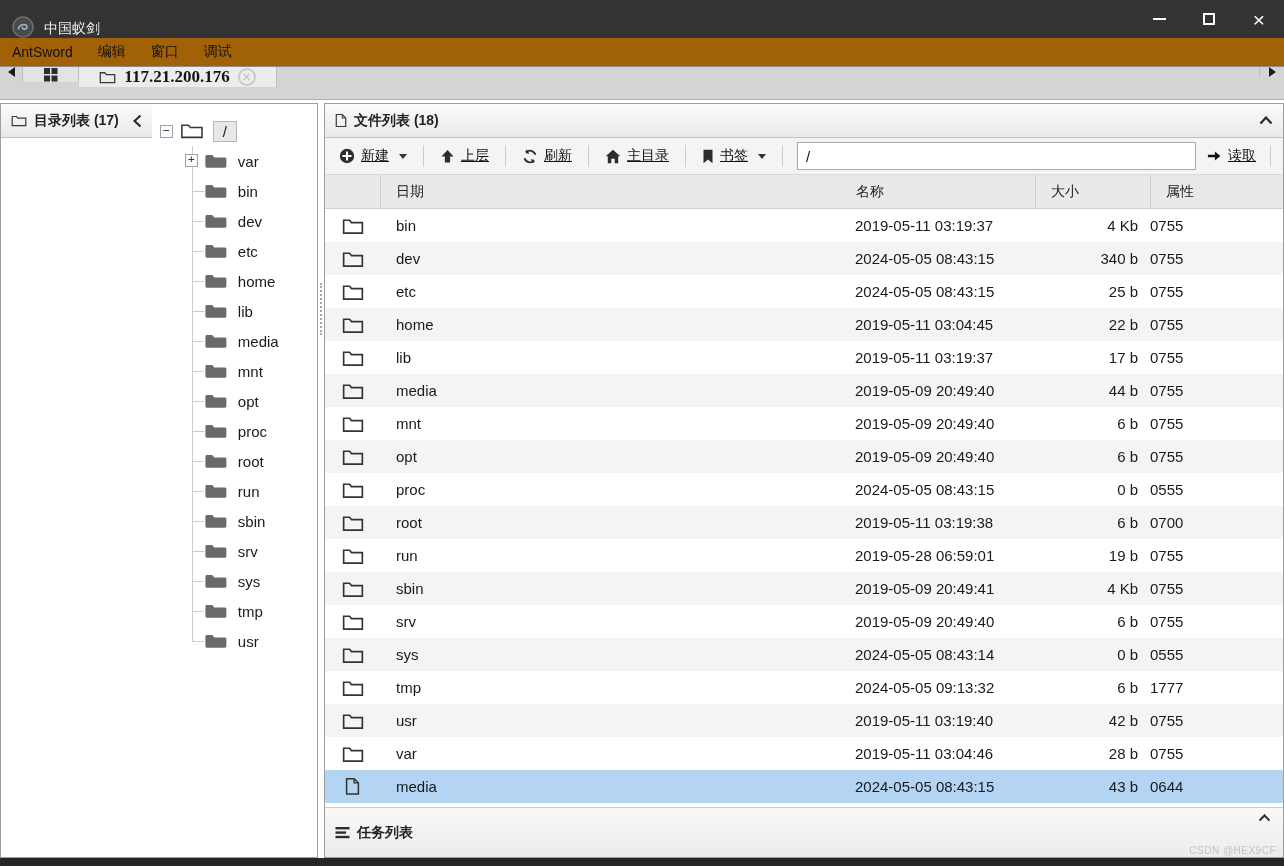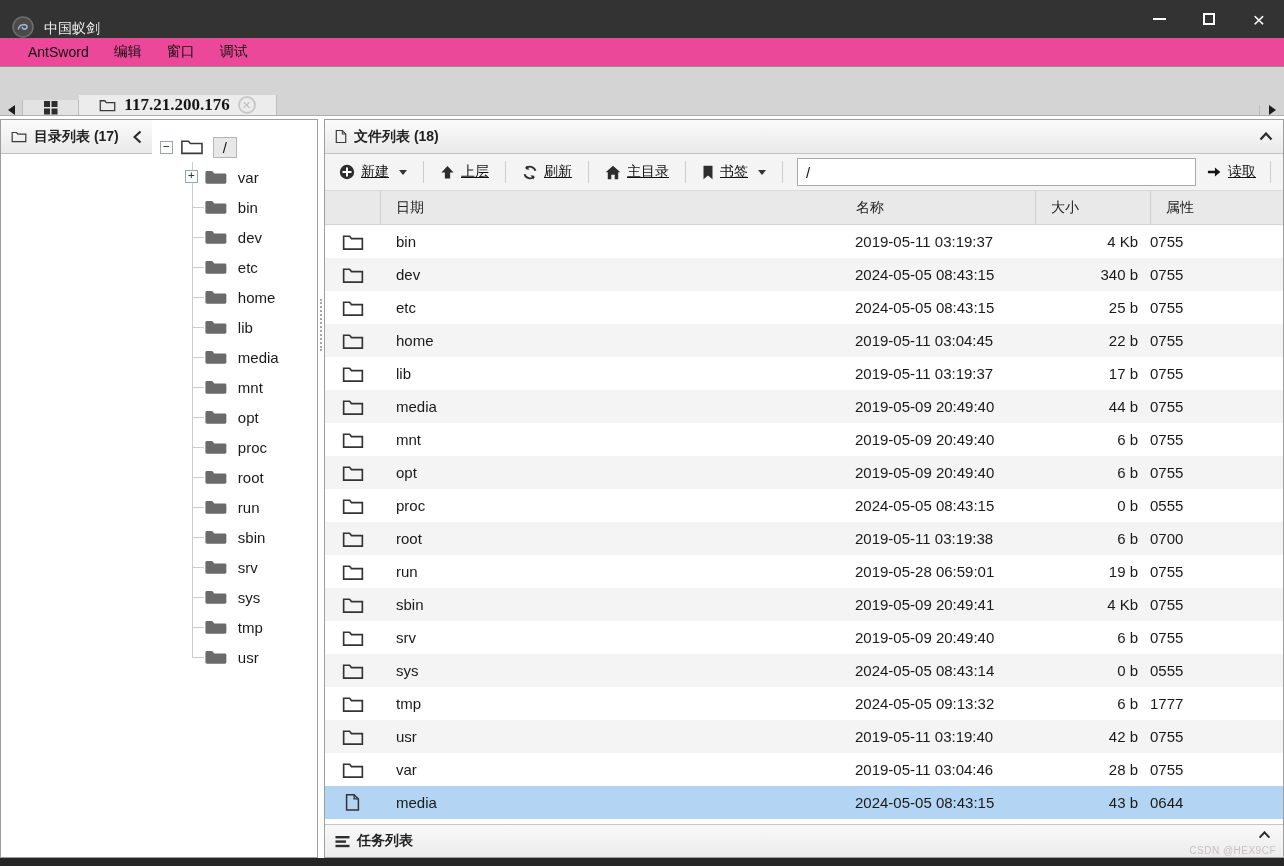--- a/index.html
+++ b/index.html
@@ -12,27 +12,27 @@
               padding-left:12px; flex:none; }
   .logo { width:22px; height:22px; margin-right:10px; flex:none; }
   .app-title { color:#f0f0f0; font-size:14px; }
   .win-controls { margin-left:auto; display:flex; height:100%; }
   .win-btn { width:50px; height:100%; display:flex; align-items:center; justify-content:center; }
   .glyph-min { width:13px; height:2px; background:#fff; }
   .glyph-max { width:12px; height:12px; border:2px solid #fff; background:transparent; }
   .glyph-close { color:#fff; font-size:21px; line-height:1; font-weight:400; }
 
   
-  .menubar { height:28px; background:#ec4899; display:flex; align-items:center;
-             padding-left:18px; flex:none; }
+  .menubar { height:28px; background:#a16207; display:flex; align-items:center;
+             padding-left:2px; flex:none; }
   .menu-item { font-size:14px; color:#111; padding:0 10px; margin-right:5px; cursor:default; }
 
   
-  .tabbar { height:50px; background:#d4d4d4; border-top:1px solid #8d8d8d;
-            border-bottom:1px solid #aeaeae; display:flex; align-items:flex-end; flex:none; }
+  .tabbar { height:34px; background:#d4d4d4; border-top:1px solid #8d8d8d;
+            border-bottom:1px solid #aeaeae; display:flex; align-items:flex-start; flex:none; }
   .tab-scroll { width:22px; display:flex; align-items:center; justify-content:center; }
   .tri-left { width:0; height:0; border-top:5px solid transparent; border-bottom:5px solid transparent;
               border-right:7px solid #1c1c1c; }
   .tri-right { width:0; height:0; border-top:5px solid transparent; border-bottom:5px solid transparent;
                border-left:7px solid #1c1c1c; }
   .tab-grid-btn { width:57px; background:#e3e3e3; border-left:1px solid #bdbdbd;
                   border-right:1px solid #bdbdbd; display:flex; align-items:center; justify-content:center; }
   .tab { width:198px; background:#ececec; border-right:1px solid #bdbdbd; display:flex;
          align-items:center; justify-content:center; gap:8px; }
   .tab-label { font-family:"Liberation Serif","DejaVu Serif",serif; font-weight:bold;
@@ -92,21 +92,21 @@
   .frow { display:grid; grid-template-columns:55px 460px 195px 115px 1fr; height:33px;
           align-items:center; font-size:15px; color:#1a1a1a; }
   .frow:nth-child(even) { background:#f4f4f4; }
   .frow.selected { background:var(--sel,#b3d4f3); }
   .c-icon { display:flex; justify-content:center; }
   .c-name { padding-left:16px; }
   .c-date { padding-left:15px; }
   .c-size { text-align:right; padding-right:12px; }
   .c-perm { padding-right:48px; }
 
-  .taskbar { height:33px; margin-top:2px; border-top:1px solid #c6c6c6;
+  .taskbar { height:50px; margin-top:2px; border-top:1px solid #c6c6c6;
              background:linear-gradient(#f9f9f9,#ececec); display:flex; align-items:center;
              padding:0 10px; font-size:14px; font-weight:bold; color:#222; position:relative;
              flex:none; gap:7px; }
   .watermark { position:absolute; right:7px; bottom:1px; font-size:10px; font-weight:normal;
                color:#c7c2c2; letter-spacing:.5px; }
   .taskbar .chev { position:absolute; right:12px; top:6px; }
 
   .bottom-strip { height:8px; background:#262626; flex:none; }
   svg { display:block; }
 </style>

